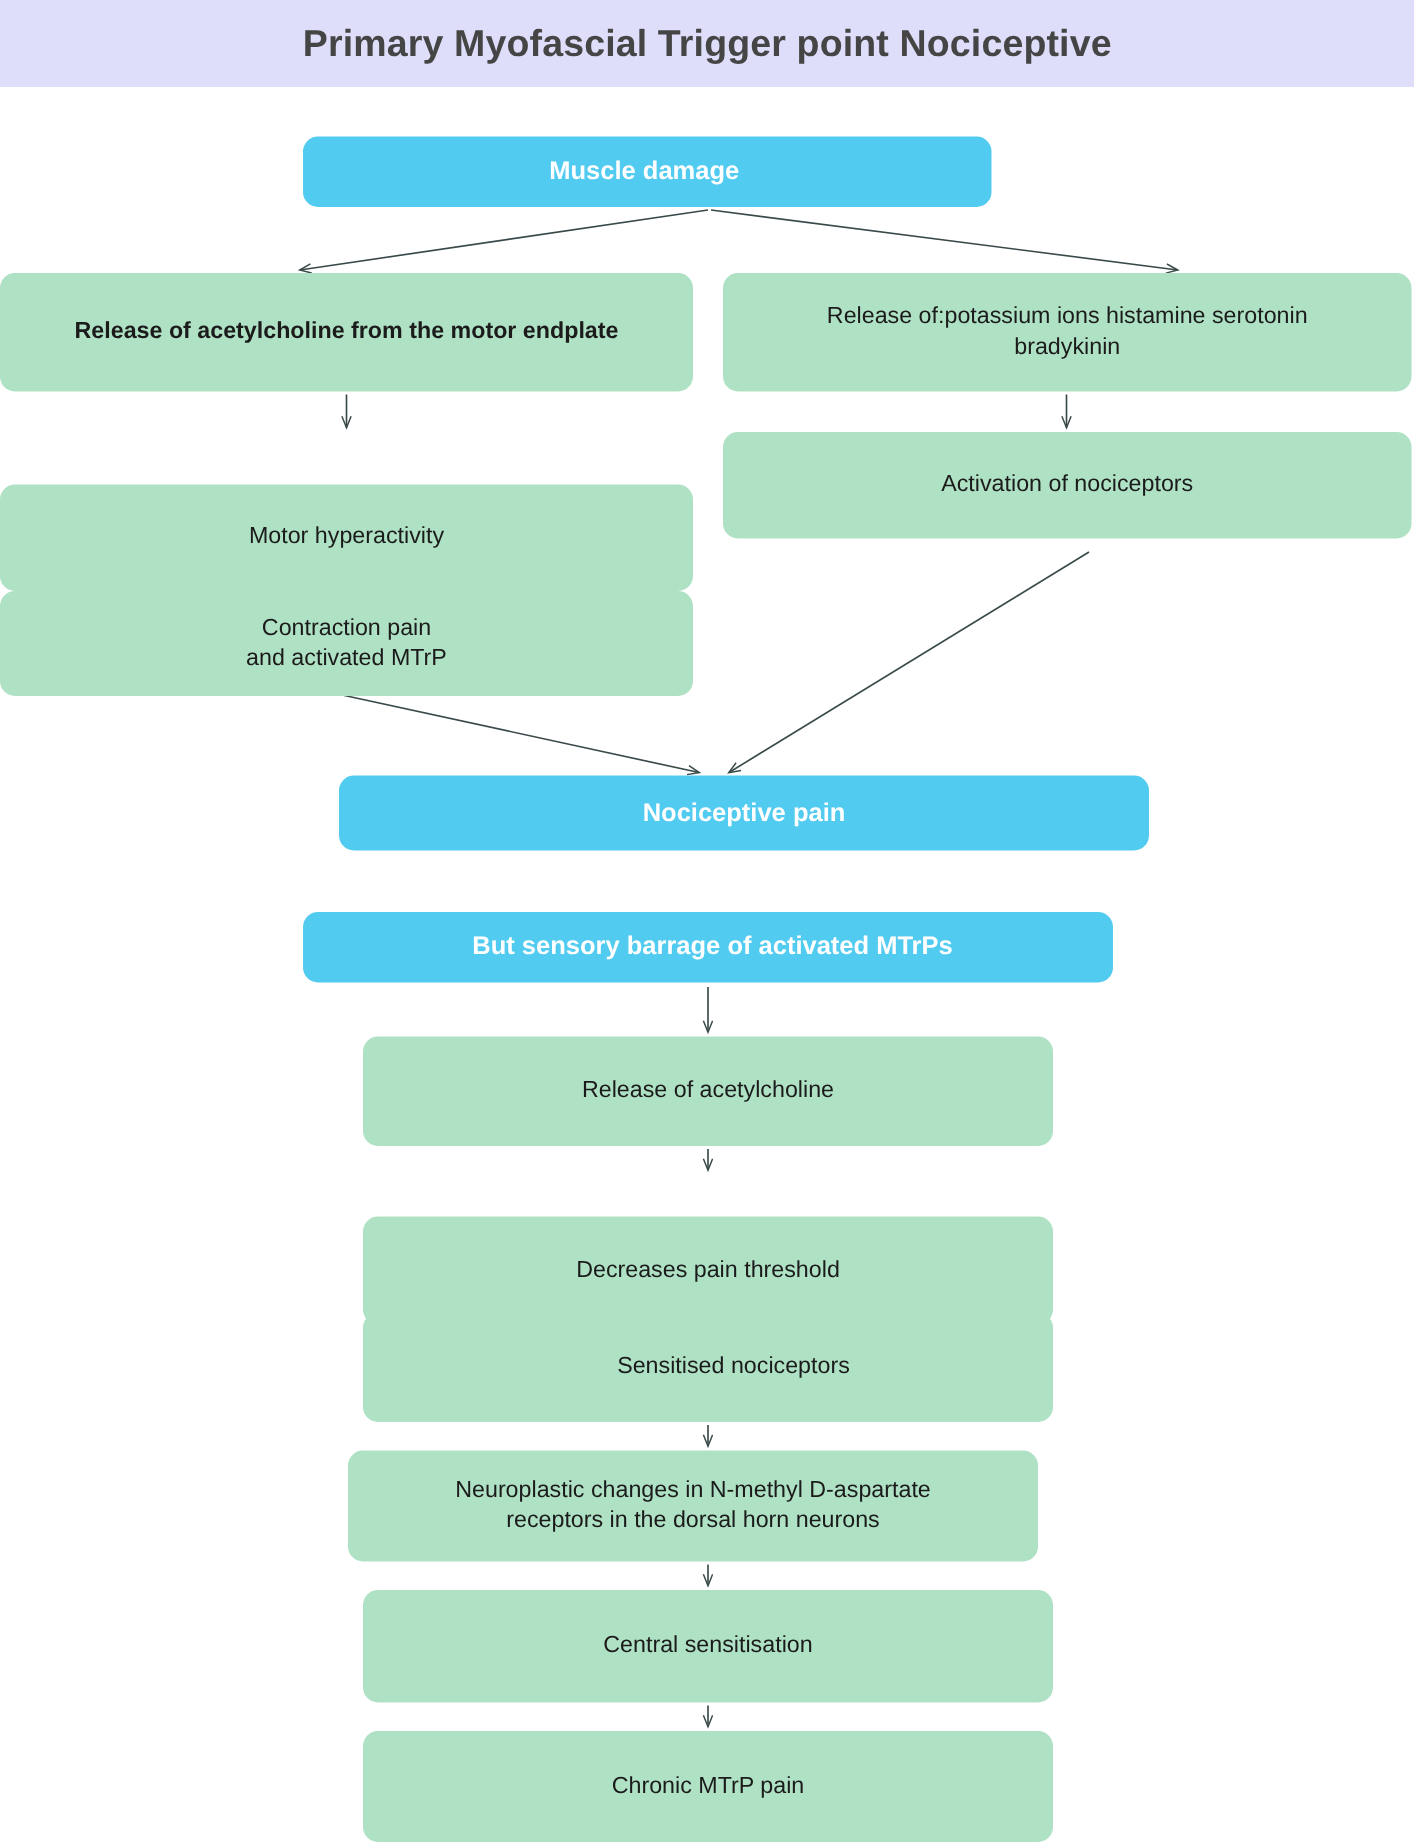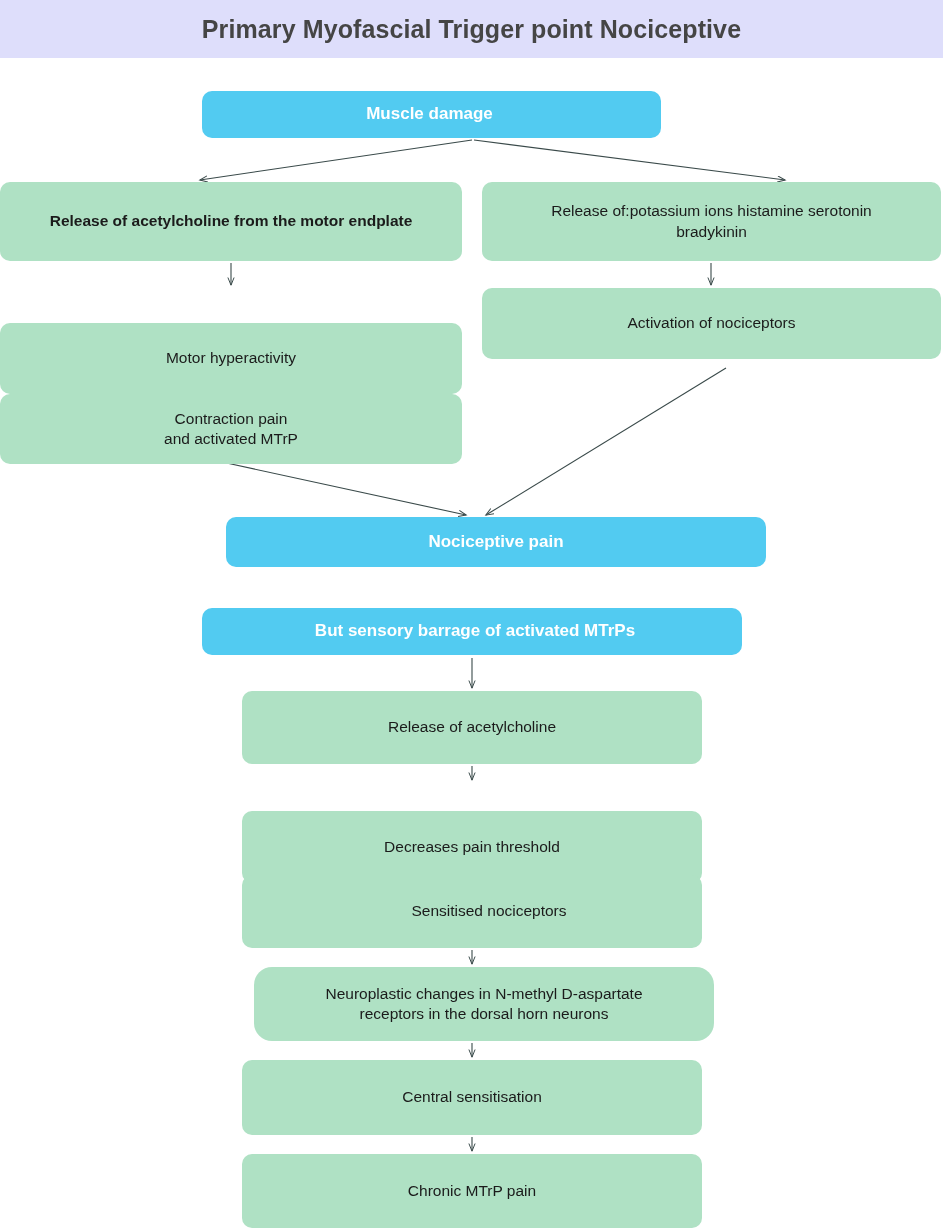--- a/index.html
+++ b/index.html
@@ -139,21 +139,21 @@
       </div>
       <div class="node green" style="left: 242px; top: 691px; width: 460px; height: 73px;">
         <span class="node-label">Release of acetylcholine</span>
       </div>
       <div class="node green" style="left: 242px; top: 783px; width: 460px; height: 72px; margin-top: 28px;">
         <span class="node-label">Decreases pain threshold</span>
       </div>
       <div class="node green" style="left: 242px; top: 875px; width: 460px; height: 73px; padding-left: 48px;">
         <span class="node-label">Sensitised nociceptors</span>
       </div>
-      <div class="node green" style="left: 254px; top: 967px; width: 460px; height: 74px; border-radius: 18px;">
+      <div class="node green" style="left: 232px; top: 967px; width: 460px; height: 74px;">
         <span class="node-label">Neuroplastic changes in N-methyl D-aspartate
 receptors in the dorsal horn neurons</span>
       </div>
       <div class="node green" style="left: 242px; top: 1060px; width: 460px; height: 75px;">
         <span class="node-label">Central sensitisation</span>
       </div>
       <div class="node green" style="left: 242px; top: 1154px; width: 460px; height: 74px;">
         <span class="node-label">Chronic MTrP pain</span>
       </div>
     </div>

